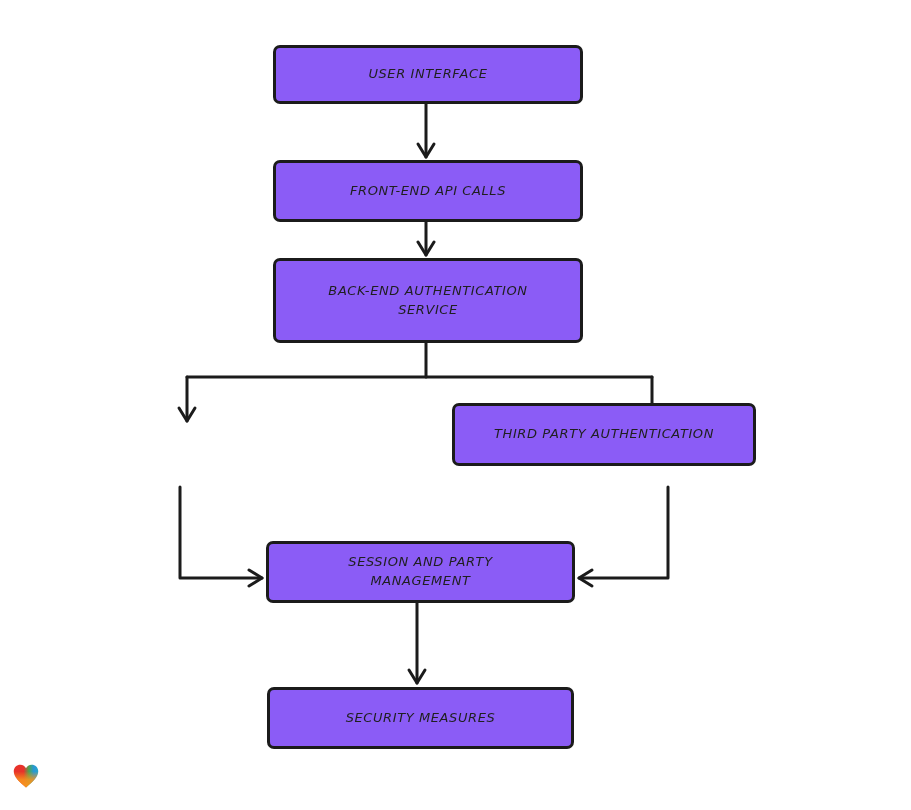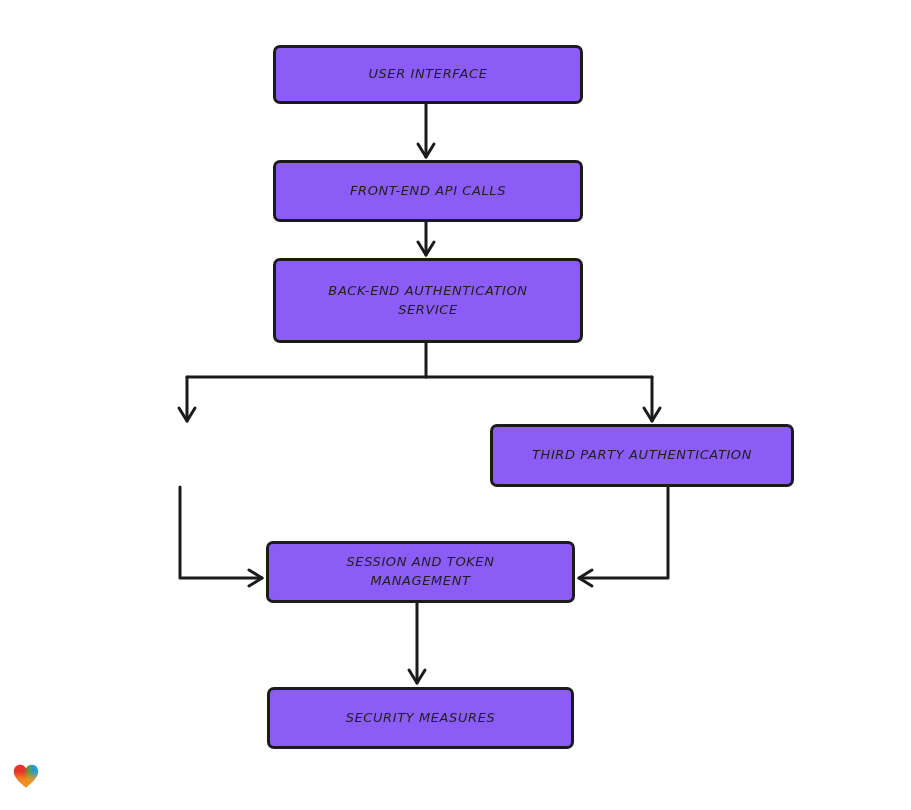--- a/index.html
+++ b/index.html
@@ -32,21 +32,21 @@
     letter-spacing: 0.6px;
     line-height: 1.45;
     color: #1f1f1f;
     white-space: pre-line;
     cursor: default;
   }
   .node-user-interface          { left: 273px; top: 45px;  width: 310px; height: 59px; }
   .node-front-end-api-calls     { left: 273px; top: 160px; width: 310px; height: 62px; }
   .node-back-end-auth           { left: 273px; top: 258px; width: 310px; height: 85px; }
   .node-database-layer          { left: 66px;  top: 424px; width: 306px; height: 63px; }
-  .node-third-party-auth        { left: 452px; top: 424px; width: 304px; height: 63px; margin-left: 38px; }
+  .node-third-party-auth        { left: 452px; top: 403px; width: 304px; height: 63px; }
   .node-session-token           { left: 266px; top: 541px; width: 309px; height: 62px; }
   .node-security-measures       { left: 267px; top: 687px; width: 307px; height: 62px; }
   .watermark {
     position: absolute;
     left: 12px; top: 760px;
     width: 28px; height: 32px;
   }
 </style>
 </head>
 <body>
@@ -84,21 +84,21 @@
     <span>BACK-END AUTHENTICATION
 SERVICE</span>
   </div>
 
 
   <div class="node node-third-party-auth">
     <span>THIRD PARTY AUTHENTICATION</span>
   </div>
 
   <div class="node node-session-token">
-    <span>SESSION AND TOKEN
+    <span>SESSION AND PARTY
 MANAGEMENT</span>
   </div>
 
   <div class="node node-security-measures">
     <span>SECURITY MEASURES</span>
   </div>
 
   <svg class="watermark" viewBox="0 0 32 30" xmlns="http://www.w3.org/2000/svg">
     <defs>
       <linearGradient id="heart-base" x1="0" y1="0" x2="1" y2="0">

